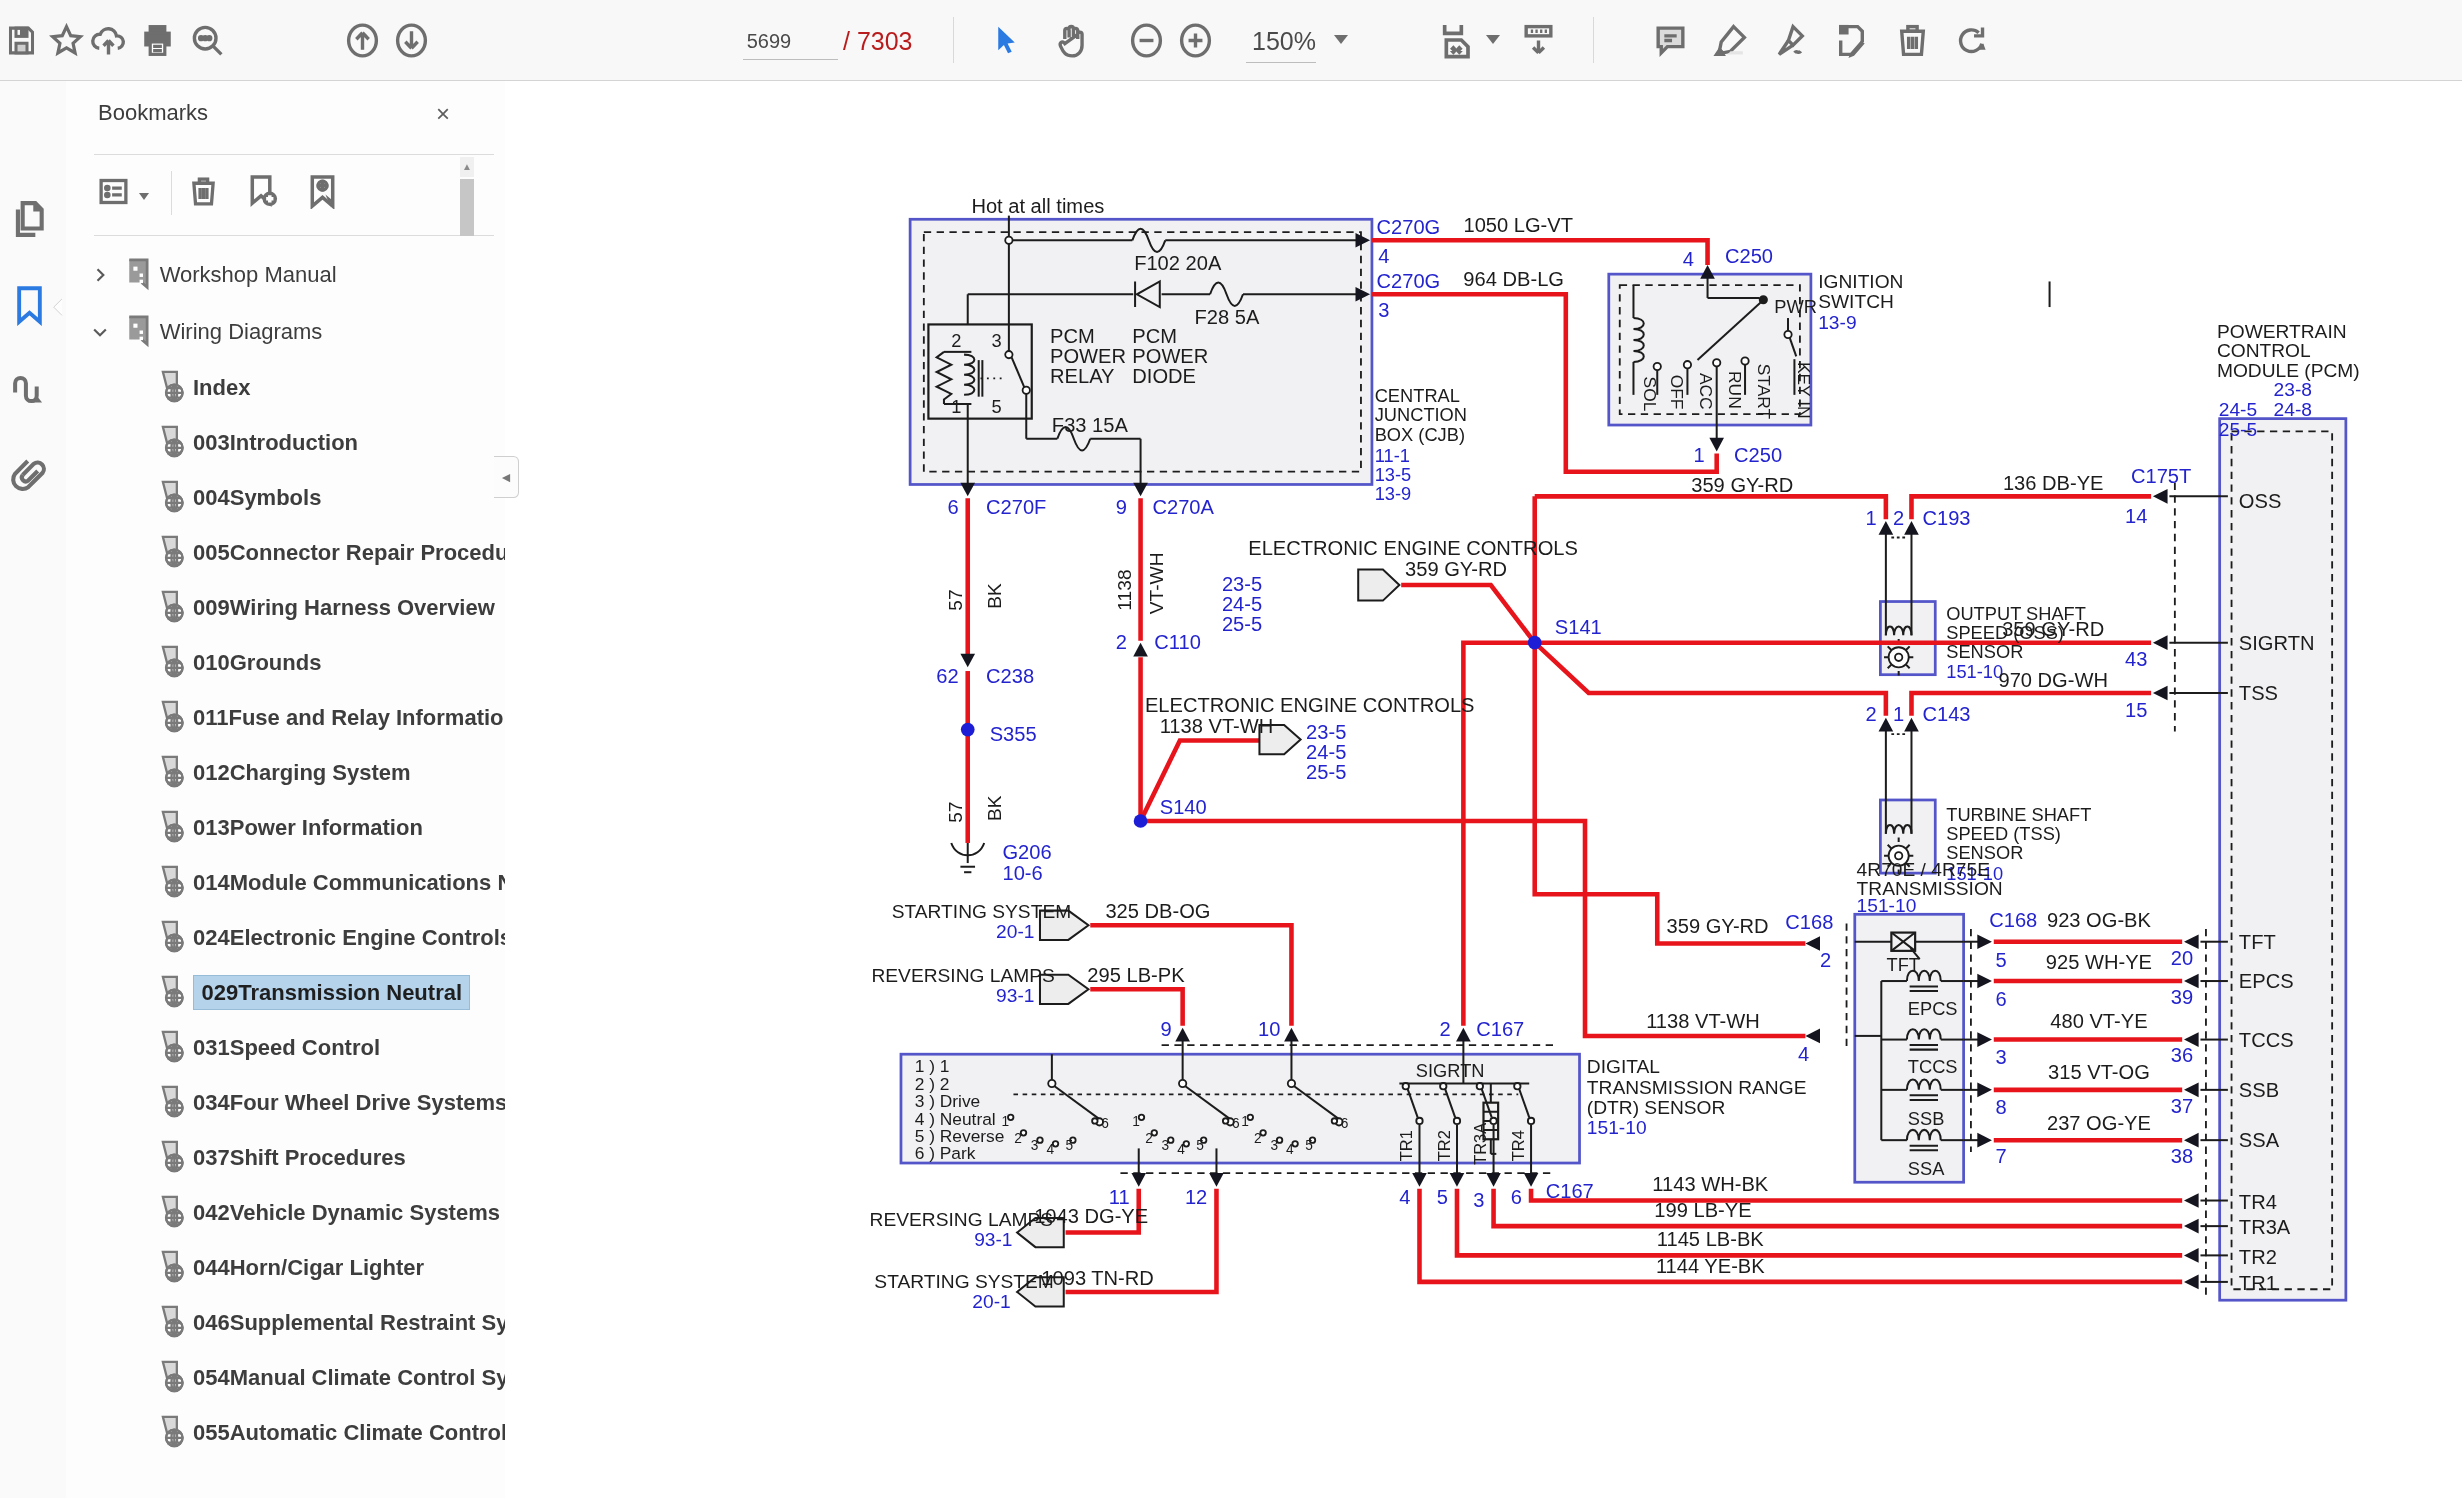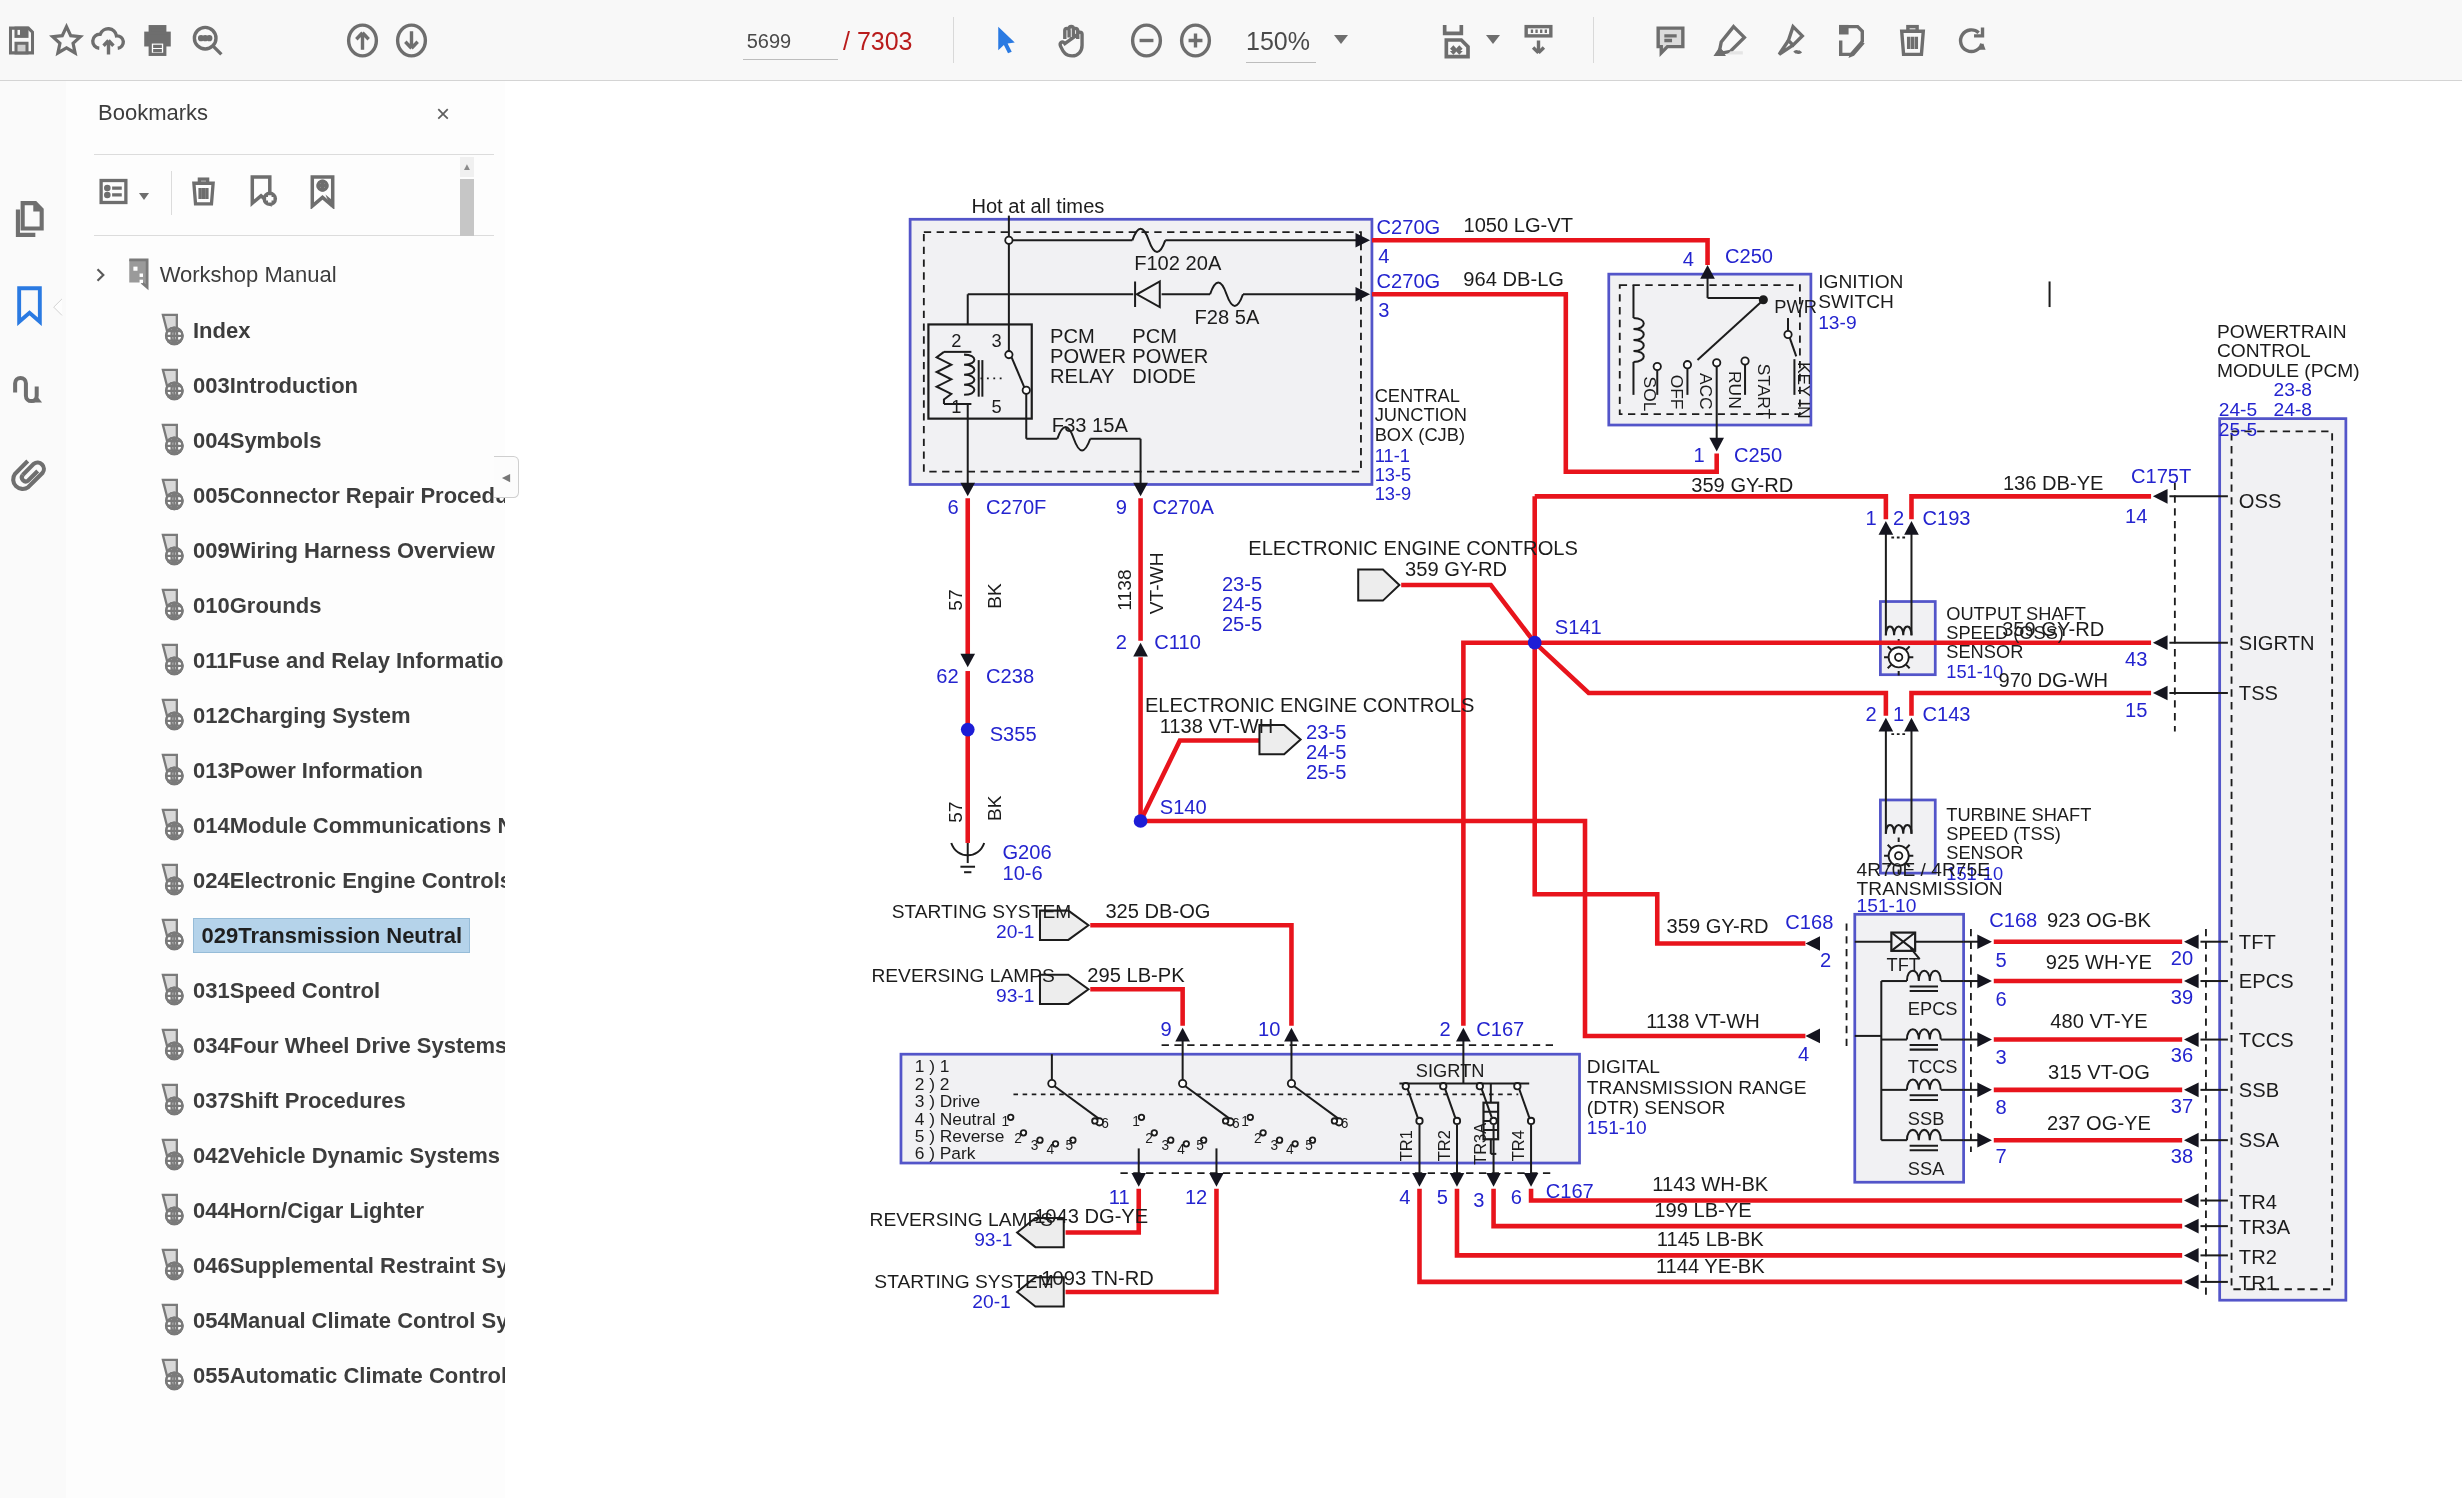--- a/index.html
+++ b/index.html
@@ -7,21 +7,21 @@
        font-family:"Liberation Sans", sans-serif;position:relative;}
   
   #toolbar{position:absolute;left:0;top:0;width:2462px;height:80px;background:#f8f8f8;
            border-bottom:0.9px solid #d4d4d4;z-index:5;}
   .tbi{position:absolute;top:20px;width:40px;height:40px;display:flex;align-items:center;justify-content:center;cursor:pointer;}
   .tbi svg{stroke:#6e6e6e;fill:none;stroke-width:2.2;}
   .tbsep{position:absolute;top:16.5px;width:0.9px;height:46px;background:#d9d9d9;}
   #pageInput{position:absolute;left:743px;top:24px;width:88px;height:35px;border:none;border-bottom:1.8px solid #bdbdbd;
              background:transparent;font-size:20px;color:#4a4a4a;font-family:"Liberation Sans",sans-serif;padding:0 3.7px;}
   #pageTotal{position:absolute;left:843px;top:27.4px;font-size:25px;color:#b91c1c;}
-  #zoomPct{position:absolute;left:1246px;top:27.4px;width:70px;text-align:left;font-size:25px;color:#4a4a4a;
+  #zoomPct{position:absolute;left:1246px;top:27.4px;width:70px;text-align:right;font-size:25px;color:#4a4a4a;
            border-bottom:1.8px solid #bdbdbd;padding-bottom:5.5px;}
   .caret{position:absolute;width:0;height:0;border-left:7.3px solid transparent;border-right:7.3px solid transparent;
          border-top:9.1px solid #6e6e6e;}
   
   #rail{position:absolute;left:0;top:80px;width:66px;height:1418px;background:#fafafa;border-right:0.9px solid #e2e2e2;}
   .rli{position:absolute;left:7.3px;width:44px;height:44px;display:flex;align-items:center;justify-content:center;cursor:pointer;}
   .rli svg{stroke:#6f6f6f;fill:none;stroke-width:2.6;}
   
   #panel{position:absolute;left:66px;top:80px;width:439px;height:1418px;background:#fdfdfd;border-right:0.9px solid #d8d8d8;}
   #panelTitle{position:absolute;left:32px;top:20px;font-size:22px;color:#3c3c3c;}
@@ -279,20 +279,35 @@
           </svg>
         </span>
         <span><svg class="bicon" viewBox="0 0 24 24" style="stroke:#7a7a7a;fill:none;stroke-width:2">
             <path d="M6 2h13v20l-4-3.5H6z" fill="#9a9a9a" stroke="none"></path>
             <path d="M6 2h13v20l-4-3.5"></path>
             <rect x="9" y="7" width="3" height="3" fill="#fff" stroke="none"></rect>
             <rect x="13.5" y="12" width="2.5" height="2.5" fill="#fff" stroke="none"></rect>
             <rect x="13.5" y="16.5" width="2.5" height="2.5" fill="#fff" stroke="none"></rect>
           </svg></span>
         <span class="blabel">Workshop Manual</span>
+      </div>
+      <div class="trow parent">
+        <span class="chev">
+          <svg width="20" height="20" viewBox="0 0 24 24">
+            <path d="M5 9l7 7 7-7"></path>
+          </svg>
+        </span>
+        <span><svg class="bicon" viewBox="0 0 24 24" style="stroke:#7a7a7a;fill:none;stroke-width:2">
+            <path d="M6 2h13v20l-4-3.5H6z" fill="#9a9a9a" stroke="none"></path>
+            <path d="M6 2h13v20l-4-3.5"></path>
+            <rect x="9" y="7" width="3" height="3" fill="#fff" stroke="none"></rect>
+            <rect x="13.5" y="12" width="2.5" height="2.5" fill="#fff" stroke="none"></rect>
+            <rect x="13.5" y="16.5" width="2.5" height="2.5" fill="#fff" stroke="none"></rect>
+          </svg></span>
+        <span class="blabel">Wiring Diagrams</span>
       </div>
       <div class="trow child">
         <span><svg class="bicon" viewBox="0 0 26 26" style="stroke:#7a7a7a;fill:none;stroke-width:1.8">
             <path d="M7 1.5h11v16l-4.5-3.5L11 17z" fill="#d9d9d9"></path>
             <circle cx="16" cy="18" r="6.5" fill="#fff"></circle>
             <circle cx="16" cy="18" r="6.5"></circle>
             <path d="M9.5 18h13M16 11.5v13M11 14.2h10M11 21.8h10M16 11.5c-3 2-3 11 0 13M16 11.5c3 2 3 11 0 13"></path>
           </svg></span>
         <span class="blabel">Index</span>
       </div>

